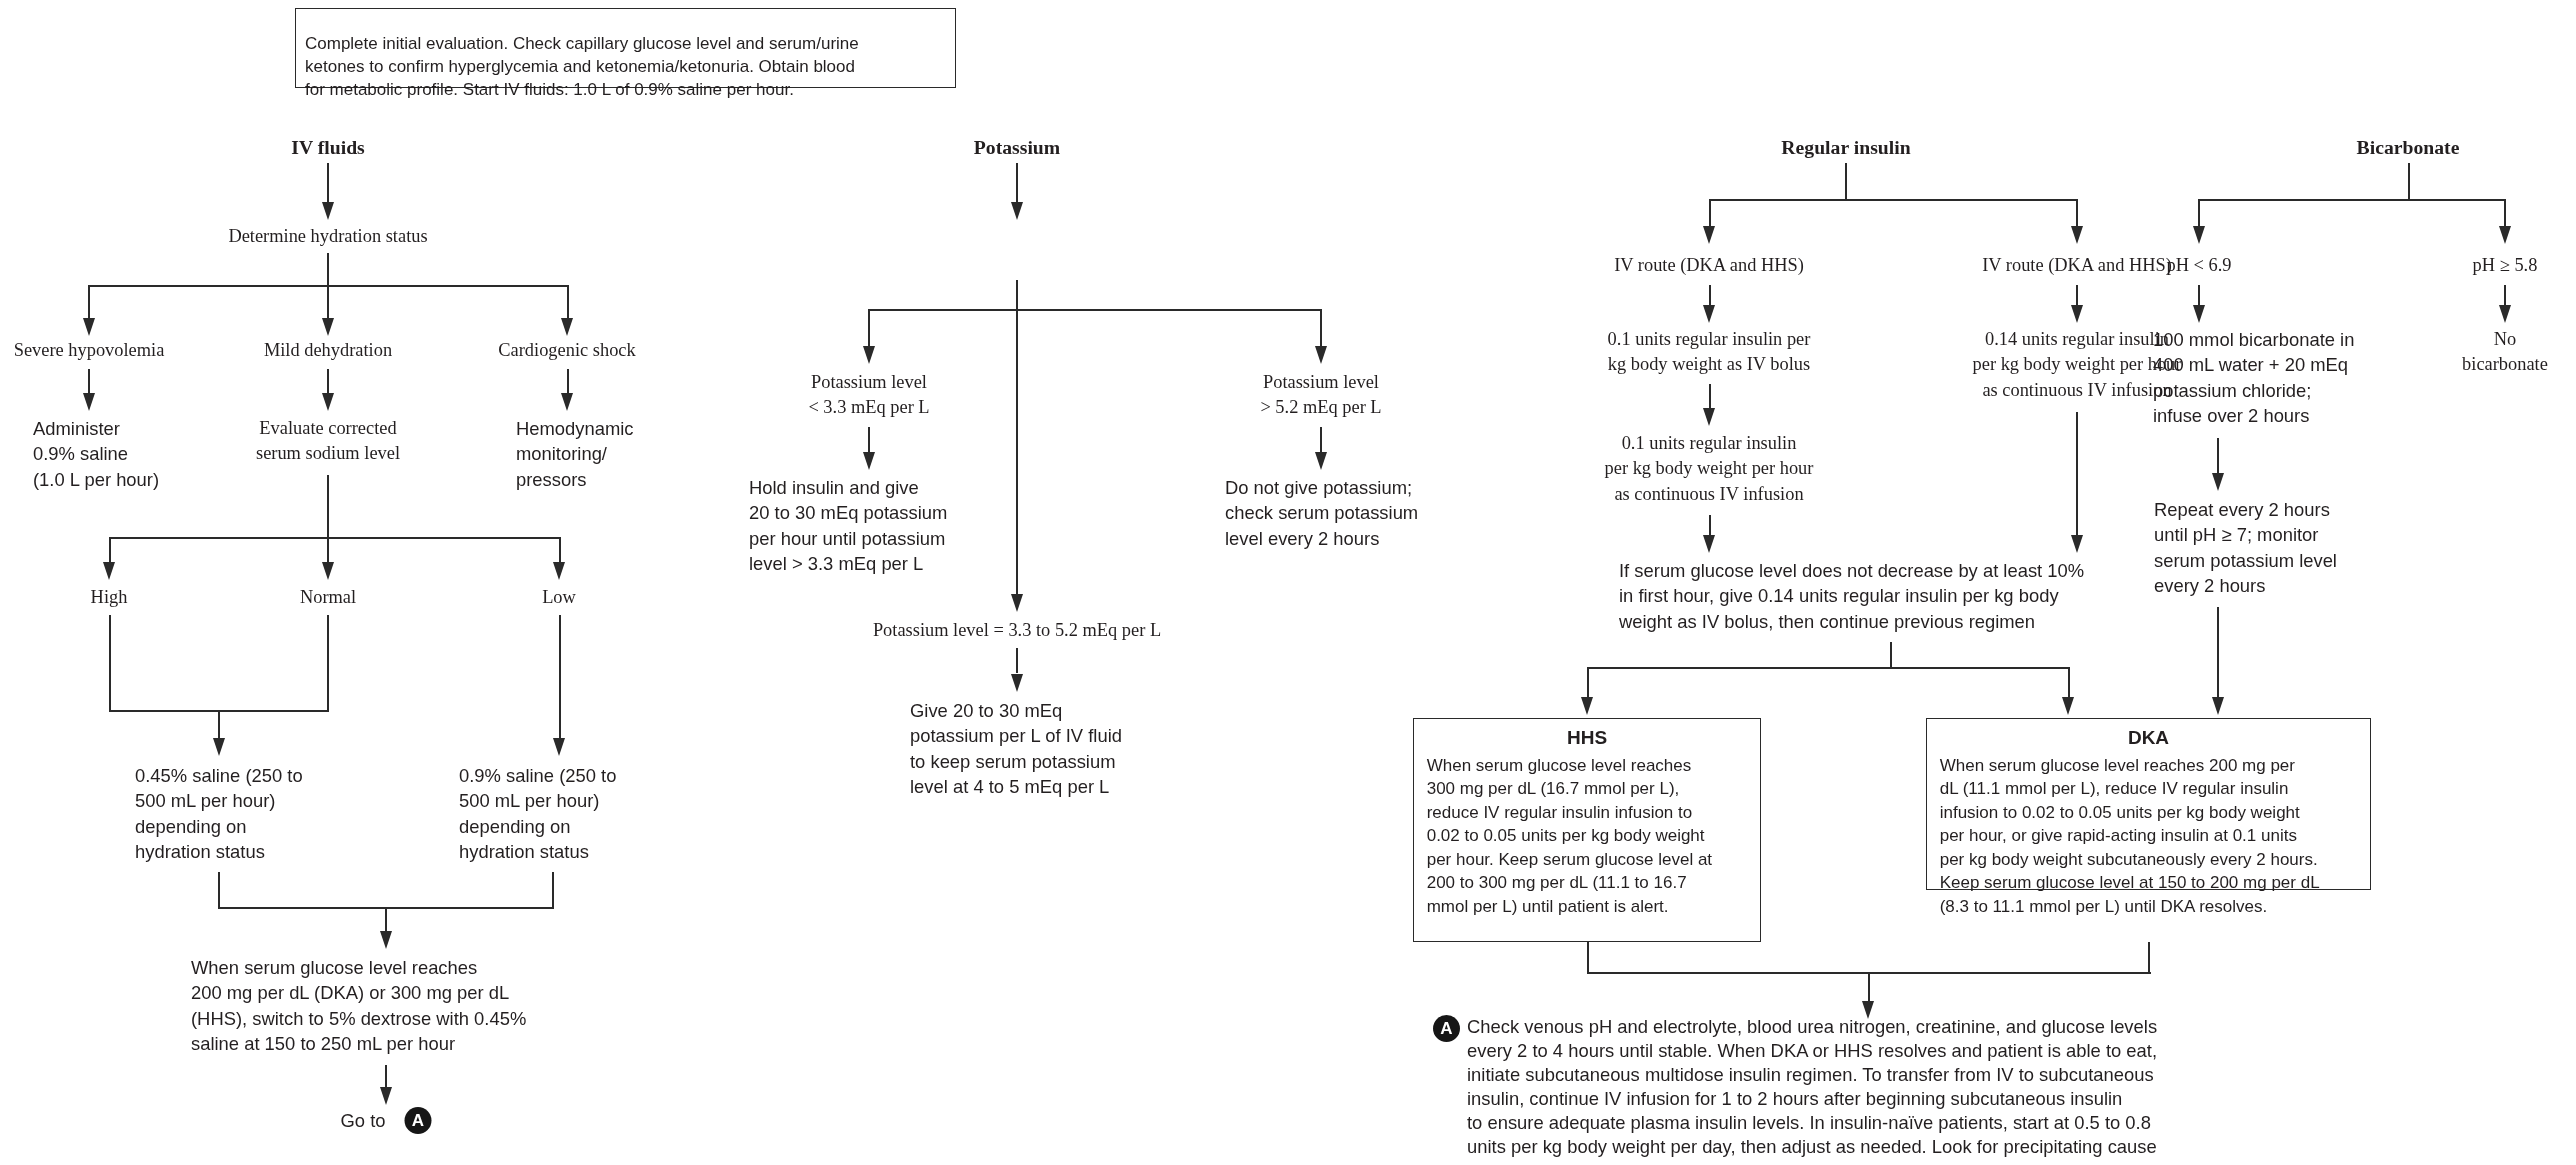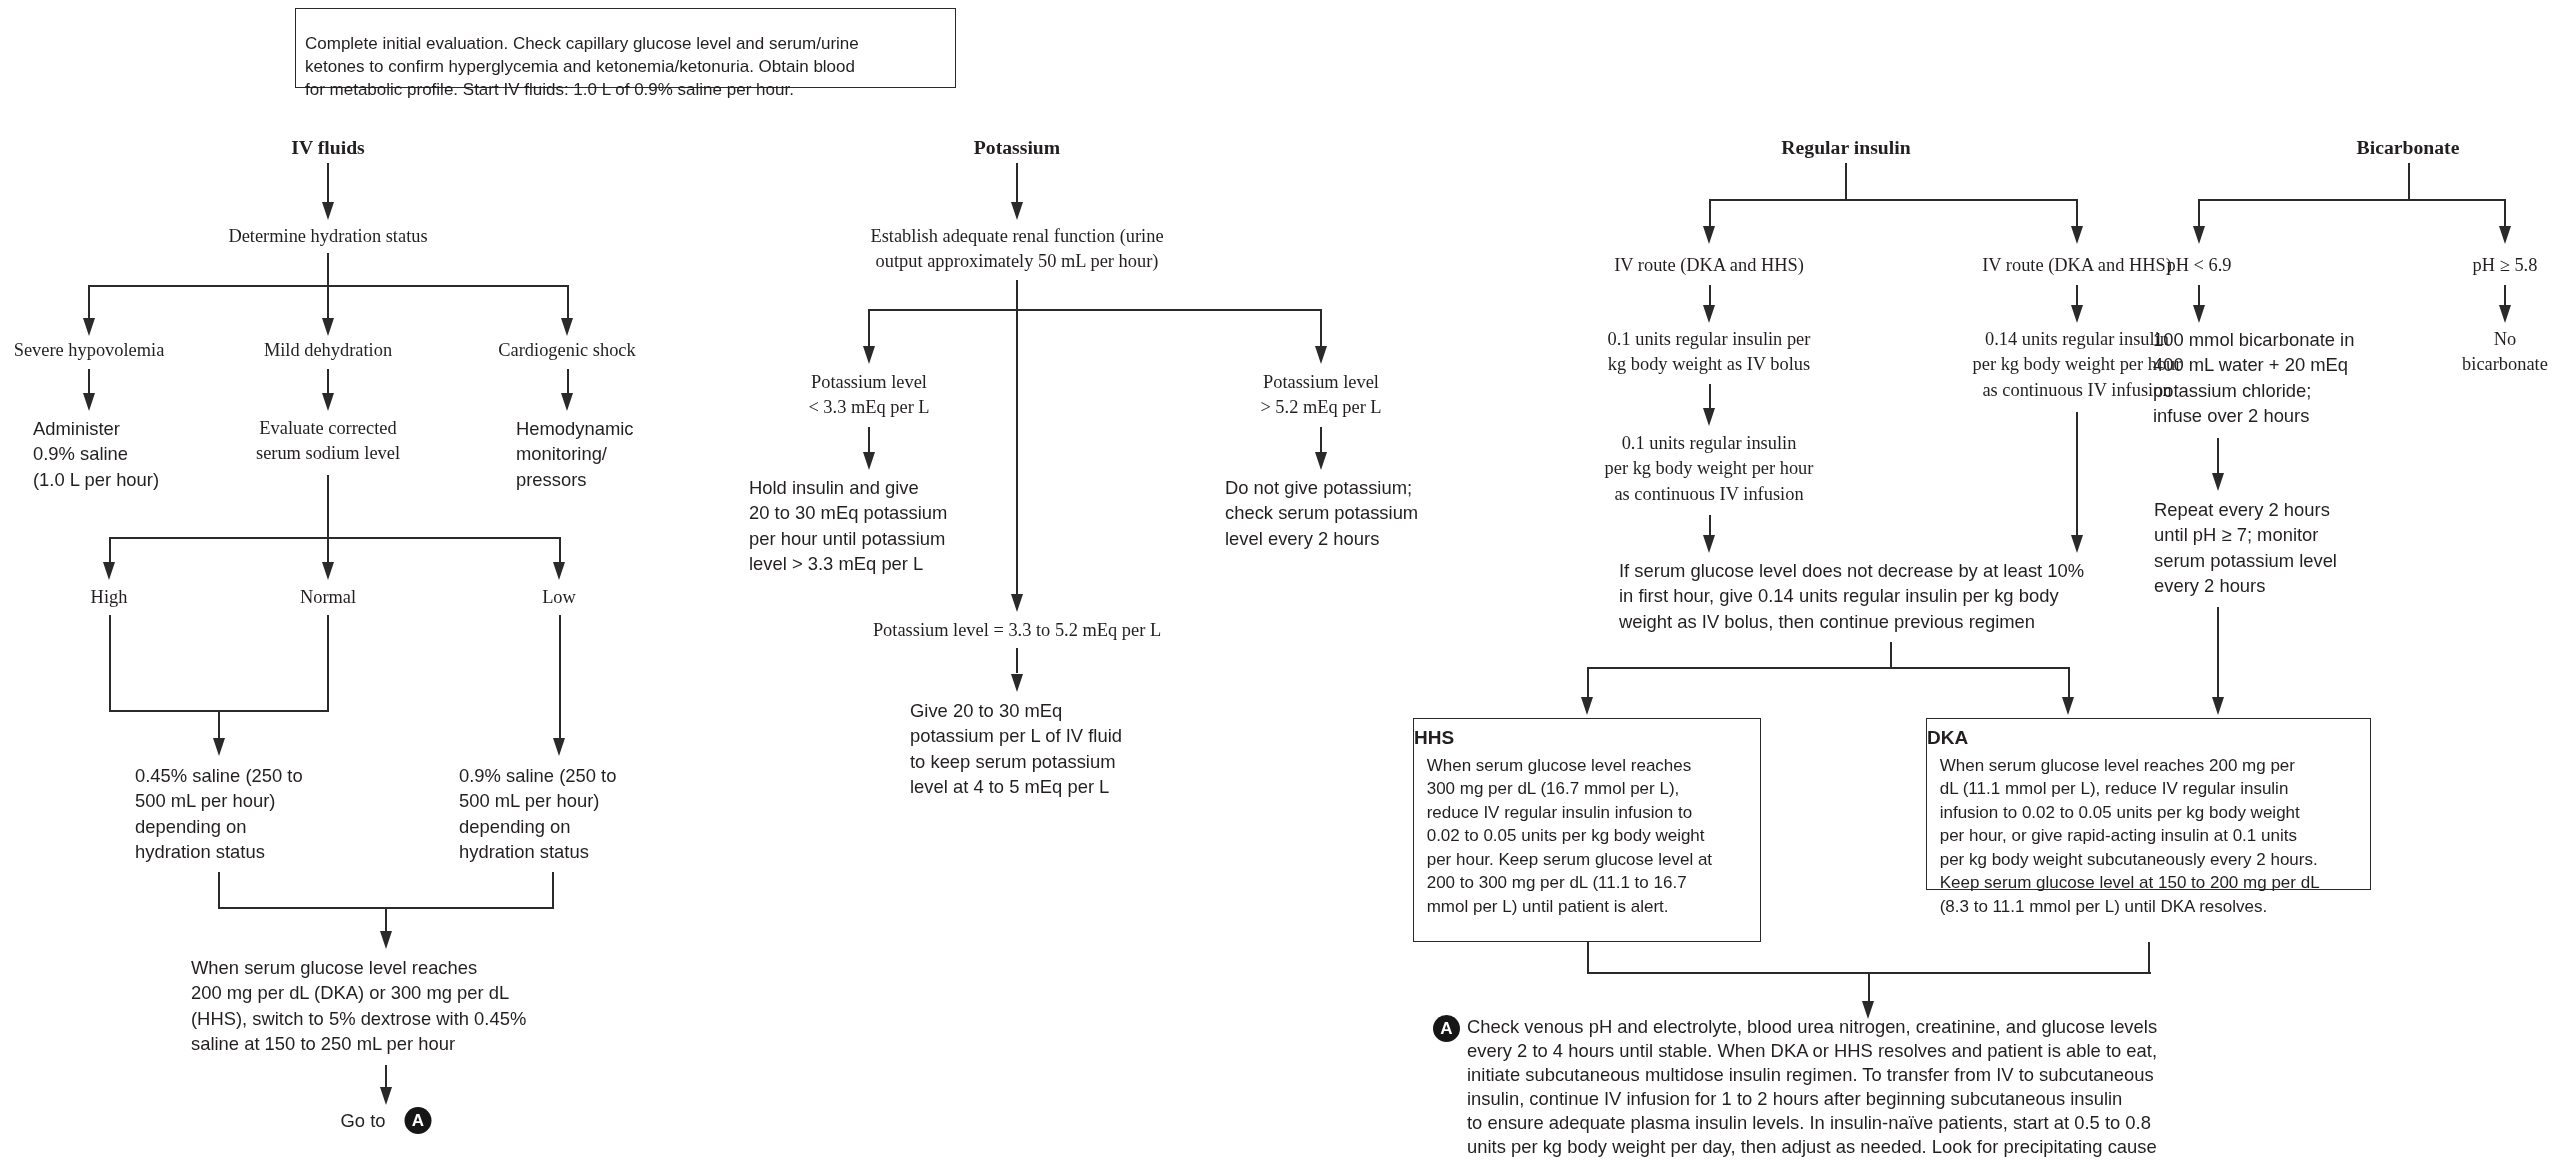--- a/index.html
+++ b/index.html
@@ -11,21 +11,21 @@
   }
   .t { position:absolute; font-size:18.4px; line-height:25.4px; white-space:pre-line; color:var(--ink); }
   .c { text-align:center; transform:translateX(-50%);font-family:Liberation Serif, serif; }
   .hdr { font-weight:bold; font-size:19.7px; white-space:nowrap; }
   .vl { position:absolute; width:1.9px; background:var(--line); }
   .hl { position:absolute; height:1.9px; background:var(--line); }
   .ah { position:absolute; width:0; height:0; transform:translateX(-50%);
         border-left:6.4px solid transparent; border-right:6.4px solid transparent;
         border-top:18px solid var(--line); }
   .box { position:absolute; border:1.9px solid var(--line); background:var(--bg); box-sizing:border-box; }
-  .box-title { text-align:left; font-weight:bold; font-size:19px; margin-top:7.6px; }
+  .box-title { text-align:center; font-weight:bold; font-size:19px; margin-top:7.6px; }
   .box-text { margin:5.1px 12.7px 0 12.7px; font-size:17px; line-height:23.5px; white-space:pre-line; }
   .intro { position:absolute; left:295px; top:8.3px; width:661px; height:80px;
            border:1.9px solid var(--line); box-sizing:border-box; }
   .intro-text { margin:23px 9px; font-size:17px; line-height:23px; white-space:pre-line; }
   .badge { display:inline-flex; align-items:center; justify-content:center;
            width:27px; height:27px; border-radius:50%; background:#161616; color:#fff;
            font-weight:bold; font-size:17px; flex:0 0 auto; }
   .goto { position:absolute; left:386px; top:1107px; transform:translateX(-50%);
           display:flex; align-items:center; gap:19px; font-size:18.4px; }
   .fn { position:absolute; left:1433px; top:1015px; width:851px; }
@@ -119,22 +119,20 @@
   <div class="vl" style="left:385px;top:1065px;height:21.6px"></div>
   <div class="ah" style="left:386px;top:1087px"></div>
   <div class="goto">
     <span>Go to</span>
     <span class="badge">A</span>
   </div>
 
   <div class="t c hdr" style="left:1017px;top:135px">Potassium</div>
   <div class="vl" style="left:1016px;top:163px;height:39px"></div>
   <div class="ah" style="left:1017px;top:202px"></div>
-  <div class="t c" style="left:1017px;top:224px">Establish adequate renal function (urine
-output approximately 50 mL per hour)</div>
   <div class="vl" style="left:1016px;top:280px;height:30px"></div>
   <div class="hl" style="left:869px;top:309px;width:452px"></div>
   <div class="vl" style="left:868px;top:309px;height:37px"></div>
   <div class="ah" style="left:869px;top:346px"></div>
   <div class="vl" style="left:1320px;top:309px;height:37px"></div>
   <div class="ah" style="left:1321px;top:346px"></div>
   <div class="vl" style="left:1016px;top:309px;height:285px"></div>
   <div class="ah" style="left:1017px;top:594px"></div>
 
   <div class="t c" style="left:869px;top:370px">Potassium level

